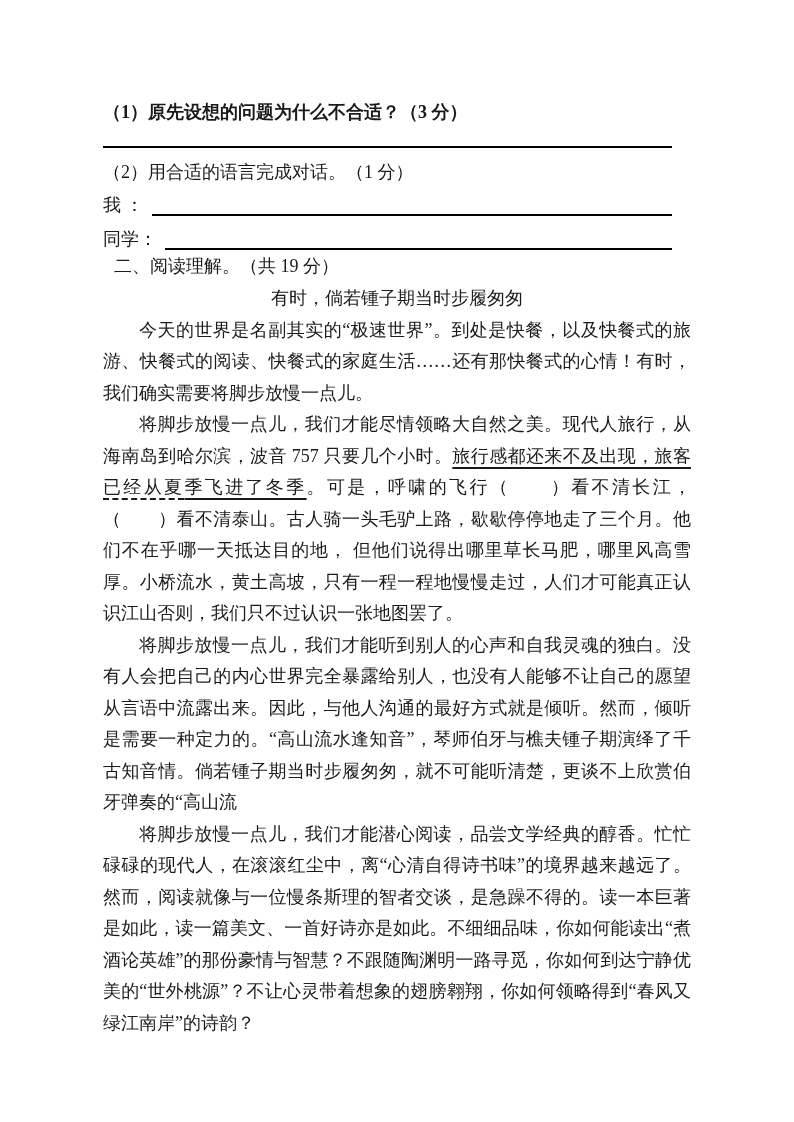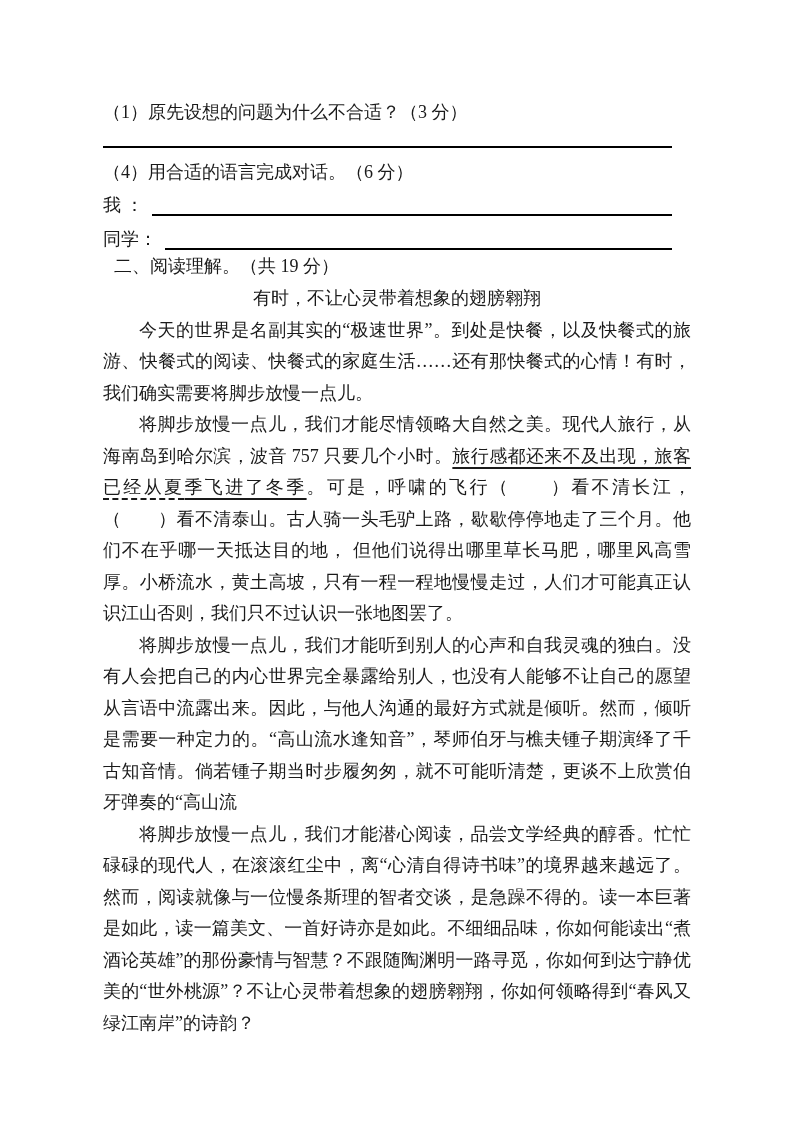--- a/index.html
+++ b/index.html
@@ -19,21 +19,21 @@
   }
   .abs {
     position: absolute;
     left: 103px;
     width: 588px;
   }
   .row {
     line-height: 24px;
     white-space: pre-wrap;
   }
-  .q1 { top: 100px; }
+  .q1 { top: 100px; font-weight: bold; }
   .answer-rule {
     top: 124px;
     width: 569px;
     height: 22px;
     border-bottom: 2px solid #000000;
   }
   .q2 { top: 160px; }
   .blank-row {
     width: 569px;
     height: 26px;
@@ -82,35 +82,35 @@
 </style>
 </head>
 <body>
 
 <div class="page">
 
   <div class="abs row q1">（1）原先设想的问题为什么不合适？（3 分）</div>
 
   <div class="abs answer-rule"></div>
 
-  <div class="abs row q2">（4）用合适的语言完成对话。（6 分）</div>
+  <div class="abs row q2">（2）用合适的语言完成对话。（1 分）</div>
 
   <div class="abs blank-row blank-row-me">
     <span class="blank-label">我 ：</span>
     <span class="blank-line"></span>
   </div>
 
   <div class="abs blank-row blank-row-classmate">
     <span class="blank-label">同学：</span>
     <span class="blank-line"></span>
   </div>
 
   <div class="abs row section-heading">二、阅读理解。（共 19 分）</div>
 
   <div class="abs essay">
-    <div class="essay-title">有时，不让心灵带着想象的翅膀翱翔</div>
+    <div class="essay-title">有时，倘若锺子期当时步履匆匆</div>
     <p class="essay-para"><span class="seg normal">今天的世界是名副其实的“极速世界”。到处是快餐，以及快餐式的旅游、快餐式的阅读、快餐式的家庭生活……还有那快餐式的心情！有时，我们确实需要将脚步放慢一点儿。</span></p>
     <p class="essay-para"><span class="seg normal">将脚步放慢一点儿，我们才能尽情领略大自然之美。现代人旅行，从海南岛到哈尔滨，波音 757 只要几个小时。</span><span class="seg underline-solid">旅行感都还来不及出现，旅客</span><span class="seg underline-dashed">已经从夏</span><span class="seg underline-solid">季飞进了冬季</span><span class="seg normal">。可是，呼啸的飞行（　　）看不清长江，（　　）看不清泰山。古人骑一头毛驴上路，歇歇停停地走了三个月。他们不在乎哪一天抵达目的地， 但他们说得出哪里草长马肥，哪里风高雪厚。小桥流水，黄土高坡，只有一程一程地慢慢走过，人们才可能真正认识江山否则，我们只不过认识一张地图罢了。</span></p>
     <p class="essay-para"><span class="seg normal">将脚步放慢一点儿，我们才能听到别人的心声和自我灵魂的独白。没有人会把自己的内心世界完全暴露给别人，也没有人能够不让自己的愿望从言语中流露出来。因此，与他人沟通的最好方式就是倾听。然而，倾听是需要一种定力的。“高山流水逢知音”，琴师伯牙与樵夫锺子期演绎了千古知音情。倘若锺子期当时步履匆匆，就不可能听清楚，更谈不上欣赏伯牙弹奏的“高山流</span></p>
     <p class="essay-para"><span class="seg normal">将脚步放慢一点儿，我们才能潜心阅读，品尝文学经典的醇香。忙忙碌碌的现代人，在滚滚红尘中，离“心清自得诗书味”的境界越来越远了。然而，阅读就像与一位慢条斯理的智者交谈，是急躁不得的。读一本巨著是如此，读一篇美文、一首好诗亦是如此。不细细品味，你如何能读出“煮酒论英雄”的那份豪情与智慧？不跟随陶渊明一路寻觅，你如何到达宁静优美的“世外桃源”？不让心灵带着想象的翅膀翱翔，你如何领略得到“春风又绿江南岸”的诗韵？</span></p>
   </div>
 
 </div>
 
 </body></html>

